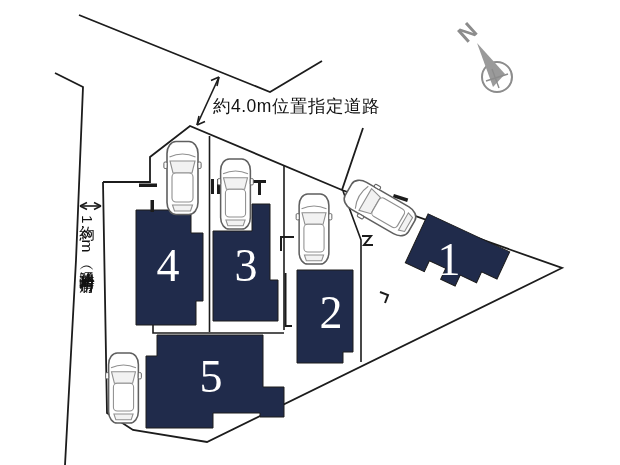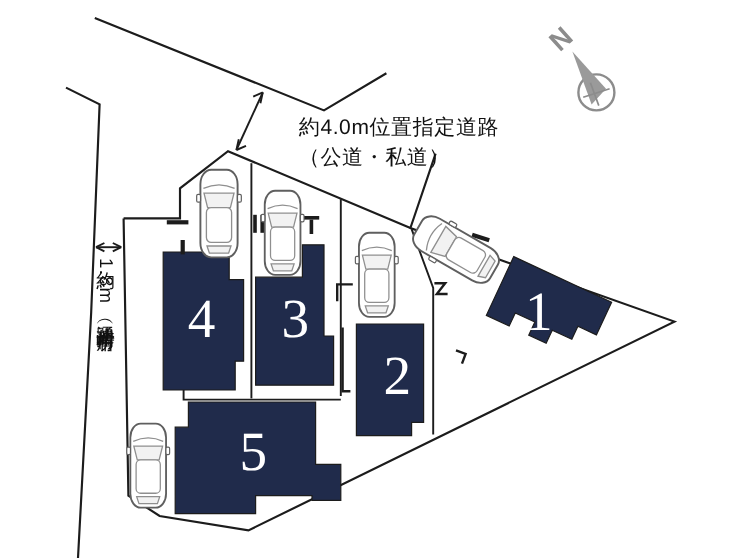--- a/index.html
+++ b/index.html
@@ -24,21 +24,20 @@
     text-anchor:middle;
   }
   .road-label{
     position:absolute;
     left:213px;top:94px;
     color:#111;
     font-size:17.5px;
     line-height:25px;
     letter-spacing:0.5px;
     white-space:nowrap;
-    margin-left:36px;
   }
   .corridor-label{
     position:absolute;
     left:76px;top:214px;
     height:210px;
     color:#111;
     font-size:15.5px;
     letter-spacing:1px;
     writing-mode:vertical-rl;
     text-orientation:mixed;
@@ -132,18 +131,17 @@
       <circle cx="497" cy="77" r="15" fill="none" stroke="#8c8c8c" stroke-width="2"></circle>
       <polygon points="477,43 493,87 505,74" fill="#9a9a9a"></polygon>
       <path d="M486,81 L508,74 M492,69 L499,88" stroke="#8c8c8c" stroke-width="1.4" fill="none"></path>
       <text class="compass-n" x="468" y="40" transform="rotate(-42 468 33)">N</text>
     </g>
   </svg>
 
   
   <div class="road-label">
     <div>約4.0m位置指定道路</div>
-    <div>（公道・私道）</div>
   </div>
 
   <div class="corridor-label">約1.8m 通路（川崎市所有）</div>
 
 </div>
 
 </body></html>

